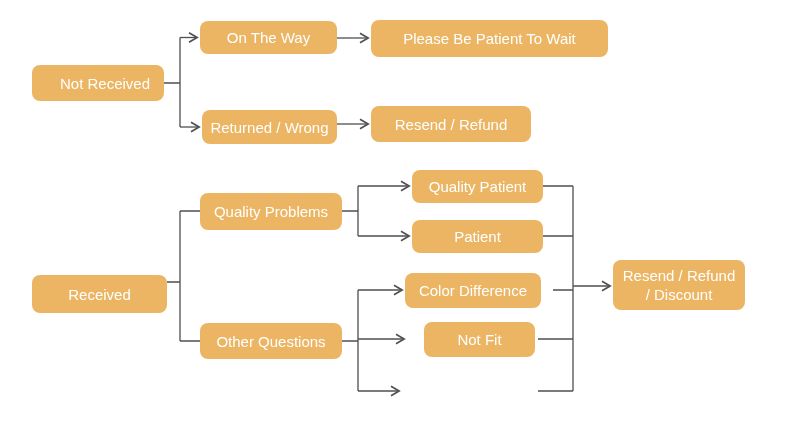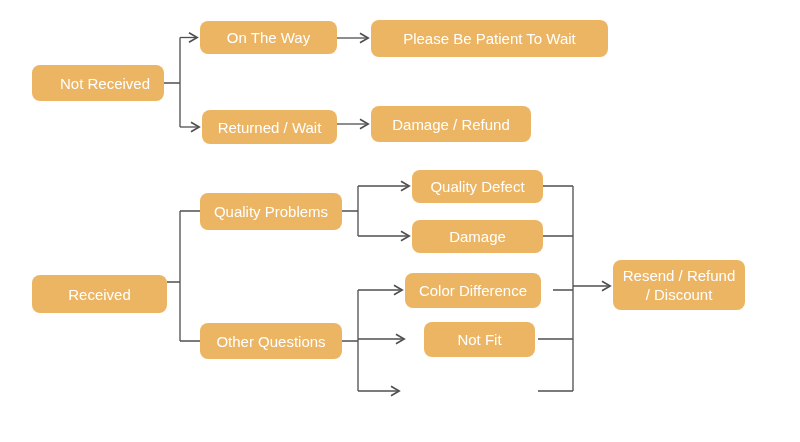--- a/index.html
+++ b/index.html
@@ -66,24 +66,24 @@
     <path class="edge" d="M358 339 H403" marker-end="url(#arrow)"></path>
     <path class="edge" d="M358 391 H398" marker-end="url(#arrow)"></path>
 
     <path class="edge" d="M543 186 H573 M543 236 H573 M553 290 H573 M538 339 H573 M538 391 H573 M573 186 V391"></path>
     <path class="edge" d="M573 286 H609" marker-end="url(#arrow)"></path>
   </svg>
 
   <div class="node n-not-received">Not Received</div>
   <div class="node n-on-the-way">On The Way</div>
   <div class="node n-please-wait">Please Be Patient To Wait</div>
-  <div class="node n-returned-lost">Returned / Wait</div>
-  <div class="node n-resend-refund">Damage / Refund</div>
+  <div class="node n-returned-lost">Returned / Wrong</div>
+  <div class="node n-resend-refund">Resend / Refund</div>
   <div class="node n-received">Received</div>
   <div class="node n-quality-problems">Quality Problems</div>
   <div class="node n-other-questions">Other Questions</div>
-  <div class="node n-quality-defect">Quality Defect</div>
-  <div class="node n-damage">Damage</div>
+  <div class="node n-quality-defect">Quality Patient</div>
+  <div class="node n-damage">Patient</div>
   <div class="node n-color-difference">Color Difference</div>
   <div class="node n-not-fit">Not Fit</div>
   <div class="node n-resend-discount">Resend / Refund / Discount</div>
 
 </div>
 
 </body></html>

